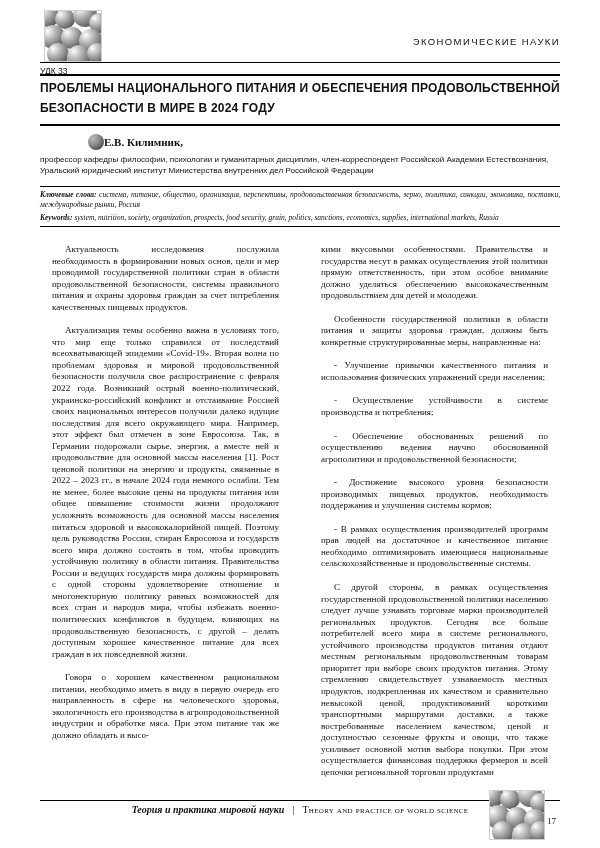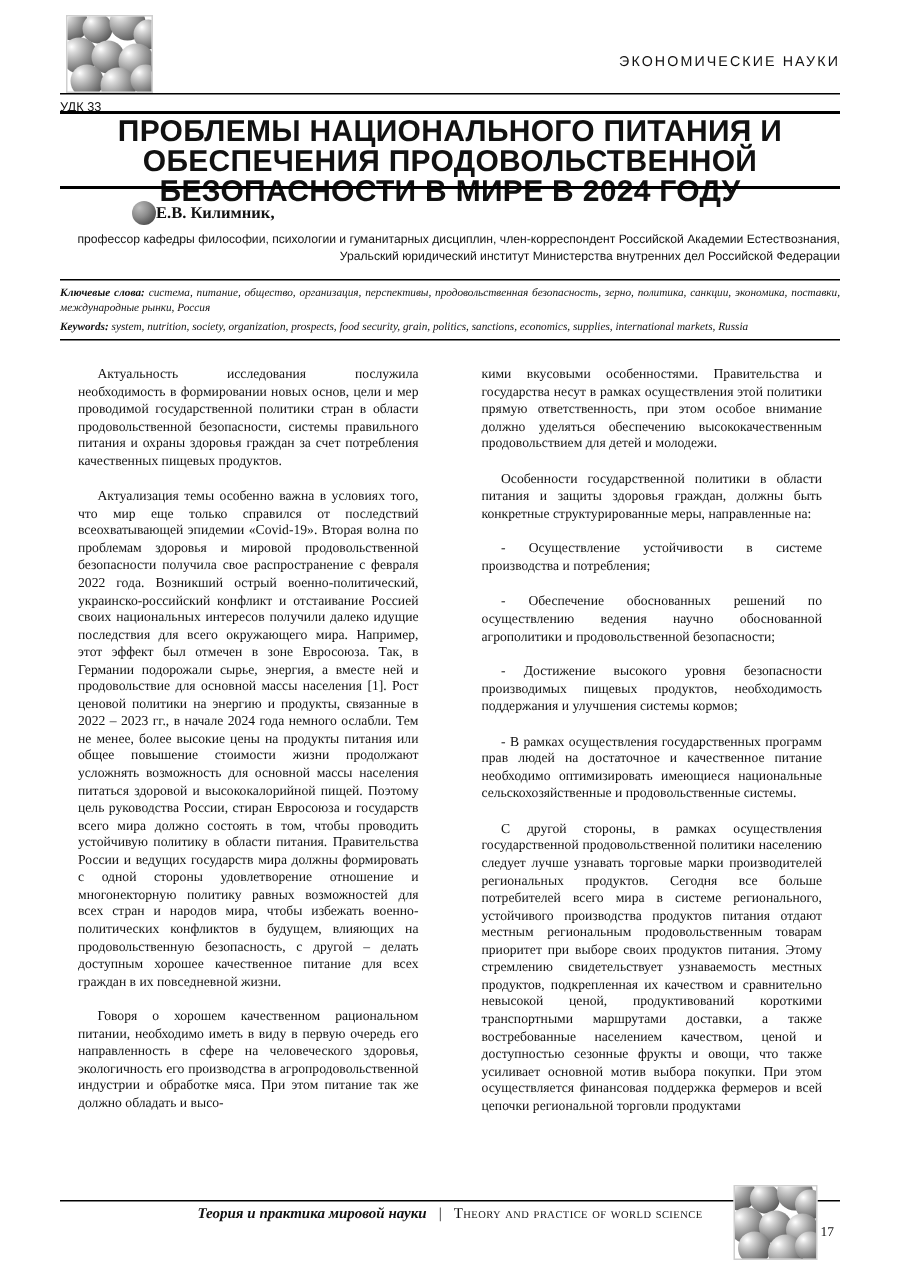--- a/index.html
+++ b/index.html
@@ -88,24 +88,23 @@
   
   .title-block {
     position: absolute;
     left: 40px;
     top: 78px;
     width: 520px;
   }
   .title {
     font-family: "Liberation Sans", sans-serif;
     font-weight: bold;
-    font-size: 20px;
+    font-size: 12px;
     line-height: 20px;
     letter-spacing: 0.2px;
-    text-align: center;
     color: #111;
     margin: 0;
   }
   .title-rule-top {
     position: absolute;
     left: 40px;
     top: 74px;
     width: 520px;
     height: 2px;
     background: #000;
@@ -145,21 +144,21 @@
     font-weight: bold;
     font-size: 11px;
     color: #111;
   }
   .author-affil {
     margin-top: 4px;
     font-family: "Liberation Sans", sans-serif;
     font-size: 8.1px;
     line-height: 11.4px;
     color: #111;
-    text-align: right;
+    text-align: left;
   }
 
   
   .kw-block {
     position: absolute;
     left: 40px;
     top: 186px;
     width: 520px;
   }
   .kw-rule {
@@ -291,24 +290,25 @@
 
   <div class="columns">
     <div class="col">
       <p>Актуальность исследования послужила необходимость в формировании новых основ, цели и мер проводимой государственной политики стран в области продовольственной безопасности, системы правильного питания и охраны здоровья граждан за счет потребления качественных пищевых продуктов.</p>
       <p>Актуализация темы особенно важна в условиях того, что мир еще только справился от последствий всеохватывающей эпидемии «Covid-19». Вторая волна по проблемам здоровья и мировой продовольственной безопасности получила свое распространение с февраля 2022 года. Возникший острый военно-политический, украинско-российский конфликт и отстаивание Россией своих национальных интересов получили далеко идущие последствия для всего окружающего мира. Например, этот эффект был отмечен в зоне Евросоюза. Так, в Германии подорожали сырье, энергия, а вместе ней и продовольствие для основной массы населения [1]. Рост ценовой политики на энергию и продукты, связанные в 2022 – 2023 гг., в начале 2024 года немного ослабли. Тем не менее, более высокие цены на продукты питания или общее повышение стоимости жизни продолжают усложнять возможность для основной массы населения питаться здоровой и высококалорийной пищей. Поэтому цель руководства России, стиран Евросоюза и государств всего мира должно состоять в том, чтобы проводить устойчивую политику в области питания. Правительства России и ведущих государств мира должны формировать с одной стороны удовлетворение отношение и многонекторную политику равных возможностей для всех стран и народов мира, чтобы избежать военно-политических конфликтов в будущем, влияющих на продовольственную безопасность, с другой – делать доступным хорошее качественное питание для всех граждан в их повседневной жизни.</p>
       <p>Говоря о хорошем качественном рациональном питании, необходимо иметь в виду в первую очередь его направленность в сфере на человеческого здоровья, экологичность его производства в агропродовольственной индустрии и обработке мяса. При этом питание так же должно обладать и высо-</p>
     </div>
     <div class="col">
       <p class="noindent">кими вкусовыми особенностями. Правительства и государства несут в рамках осуществления этой политики прямую ответственность, при этом особое внимание должно уделяться обеспечению высококачественным продовольствием для детей и молодежи.</p>
       <p>Особенности государственной политики в области питания и защиты здоровья граждан, должны быть конкретные структурированные меры, направленные на:</p>
+      <p>- Улучшение привычки качественного питания и использования физических упражнений среди населения;</p>
       <p>- Осуществление устойчивости в системе производства и потребления;</p>
       <p>- Обеспечение обоснованных решений по осуществлению ведения научно обоснованной агрополитики и продовольственной безопасности;</p>
       <p>- Достижение высокого уровня безопасности производимых пищевых продуктов, необходимость поддержания и улучшения системы кормов;</p>
-      <p>- В рамках осуществления государственных программ прав людей на достаточное и качественное питание необходимо оптимизировать имеющиеся национальные сельскохозяйственные и продовольственные системы.</p>
+      <p>- В рамках осуществления производителей программ прав людей на достаточное и качественное питание необходимо оптимизировать имеющиеся национальные сельскохозяйственные и продовольственные системы.</p>
       <p>С другой стороны, в рамках осуществления государственной продовольственной политики населению следует лучше узнавать торговые марки производителей региональных продуктов. Сегодня все больше потребителей всего мира в системе регионального, устойчивого производства продуктов питания отдают местным региональным продовольственным товарам приоритет при выборе своих продуктов питания. Этому стремлению свидетельствует узнаваемость местных продуктов, подкрепленная их качеством и сравнительно невысокой ценой, продуктивований короткими транспортными маршрутами доставки, а также востребованные населением качеством, ценой и доступностью сезонные фрукты и овощи, что также усиливает основной мотив выбора покупки. При этом осуществляется финансовая поддержка фермеров и всей цепочки региональной торговли продуктами</p>
     </div>
   </div>
 
   <div class="footer-rule"></div>
   <div class="footer">
     <span class="ru">Теория и практика мировой науки</span><span class="sep">|</span><span class="en">Theory and practice of world science</span>
   </div>
   <div class="page-number">17</div>
 

